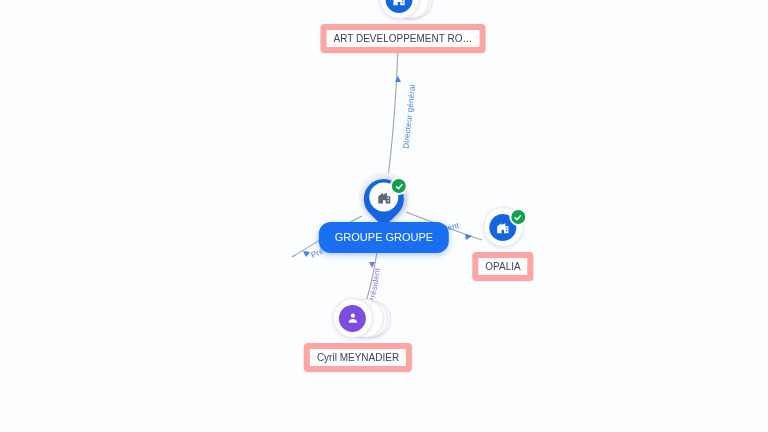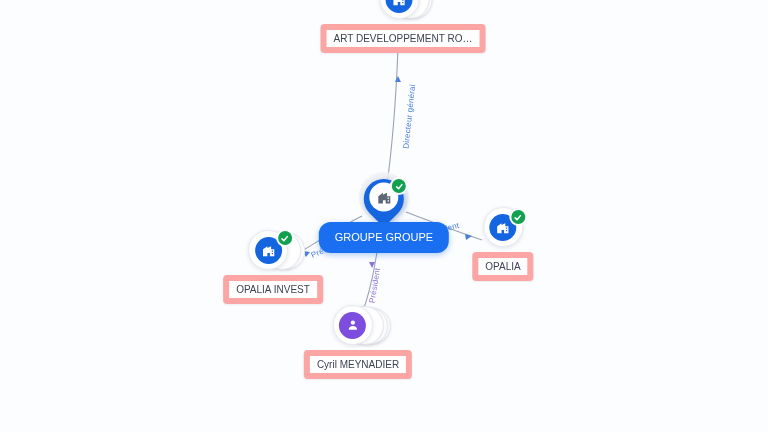--- a/index.html
+++ b/index.html
@@ -32,21 +32,21 @@
     position: absolute;
     transform: translate(-50%, -50%);
     display: flex;
     flex-direction: column;
     align-items: center;
   }
   .node-art      { left: 403px; top: 15px; }
   .node-center   { left: 384px; top: 214px; }
   .node-invest   { left: 273px; top: 266px; }
   .node-opalia   { left: 503px; top: 243px; justify-content: center; }
-  .node-person   { left: 358px; top: 341px; }
+  .node-person   { left: 358px; top: 334px; }
 
   .badge-holder {
     position: relative;
     width: 44px;
     height: 44px;
   }
 
   
   .stack {
     position: absolute;
@@ -244,41 +244,20 @@
         <svg width="9" height="9" viewBox="0 0 24 24">
           <path fill="none" stroke="#ffffff" stroke-width="4" stroke-linecap="round" stroke-linejoin="round" d="M5 13l5 5L19 7"></path>
         </svg>
       </div>
     </div>
     <div class="center-label-wrap">
       <div class="node-label selected">GROUPE GROUPE</div>
     </div>
   </div>
 
-  <div class="node node-invest">
-    <div class="badge-holder">
-      <div class="stack" style="width:36px;height:36px;left:16px;top:4px;"></div>
-      <div class="stack" style="width:37px;height:37px;left:11px;top:3px;"></div>
-      <div class="disc" style="left:40%;">
-        <div class="inner-circle">
-          <svg width="15" height="15" viewBox="0 0 24 24">
-            <path fill="#ffffff" d="M3 21V10l7-5v3l6-3v5h5v11h-7v-5h-4v5z"></path>
-            <rect x="17" y="12" width="2" height="2" fill="#1565e0"></rect>
-            <rect x="17" y="16" width="2" height="2" fill="#1565e0"></rect>
-          </svg>
-        </div>
-      </div>
-      <div class="verified" style="left:25px; top:1px;">
-        <svg width="9" height="9" viewBox="0 0 24 24">
-          <path fill="none" stroke="#ffffff" stroke-width="4" stroke-linecap="round" stroke-linejoin="round" d="M5 13l5 5L19 7"></path>
-        </svg>
-      </div>
-    </div>
-    <div class="node-label">OPALIA INVEST</div>
-  </div>
 
   <div class="node node-opalia">
     <div class="badge-holder">
       <div class="disc">
         <div class="inner-circle">
           <svg width="15" height="15" viewBox="0 0 24 24">
             <path fill="#ffffff" d="M3 21V10l7-5v3l6-3v5h5v11h-7v-5h-4v5z"></path>
             <rect x="17" y="12" width="2" height="2" fill="#1565e0"></rect>
             <rect x="17" y="16" width="2" height="2" fill="#1565e0"></rect>
           </svg>

